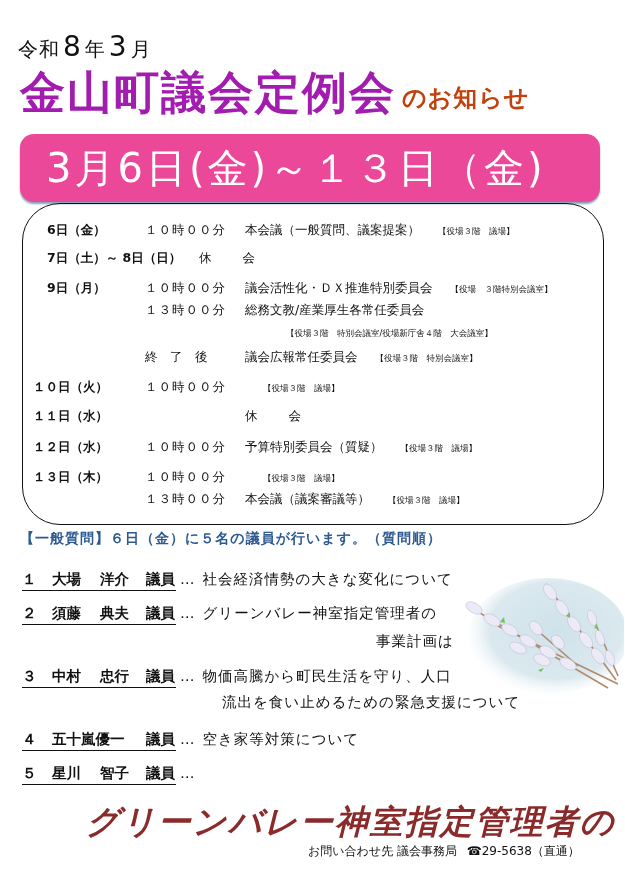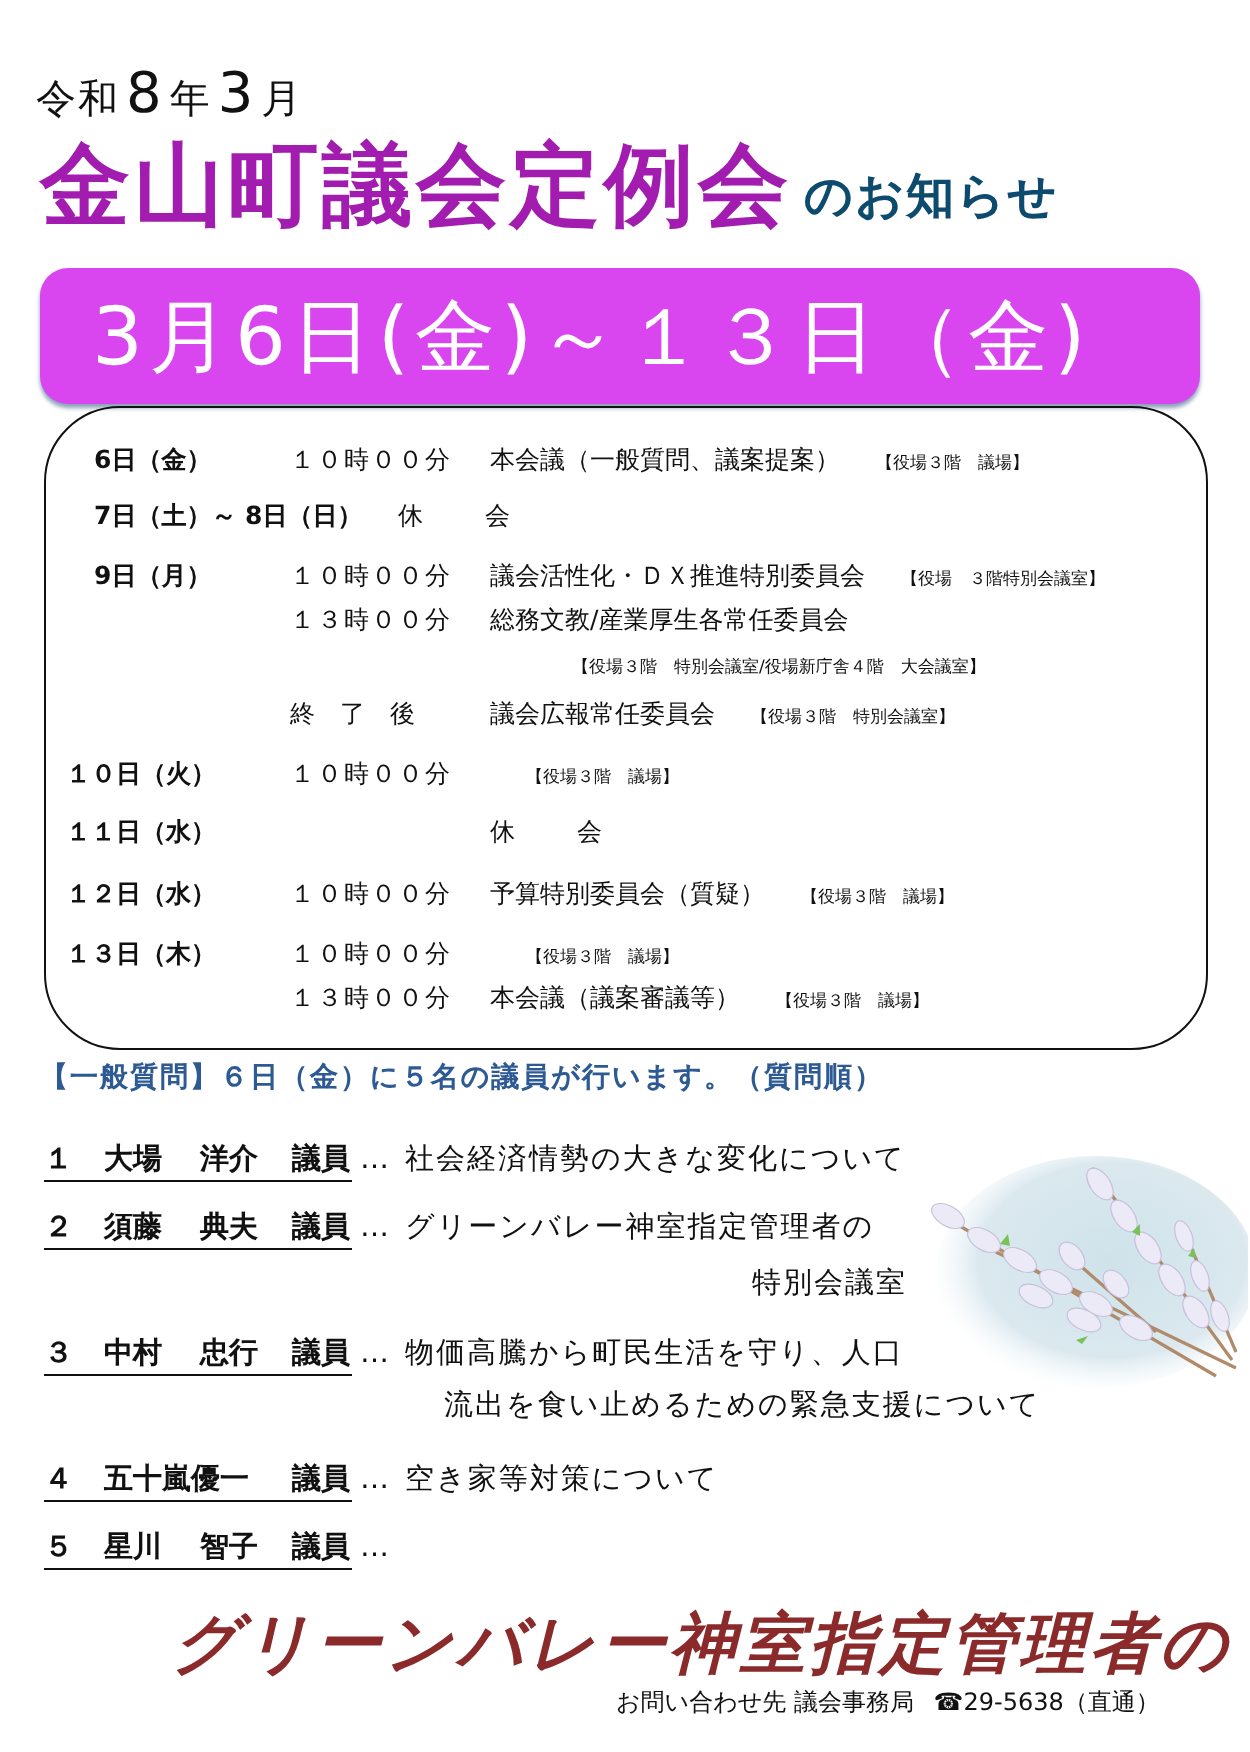--- a/index.html
+++ b/index.html
@@ -4,23 +4,23 @@
   <style>
     * { box-sizing: border-box; margin: 0; padding: 0; }
     html, body { width: 625px; height: 876px; background: #ffffff; overflow: hidden; }
     body { position: relative; font-family: "DejaVu Sans", "Liberation Sans", sans-serif; color: #111; }
 
     .era { position: absolute; left: 18px; top: 30px; font-size: 20px; color: #111; letter-spacing: 1px; }
     .era .big { font-size: 28px; margin: 0 3px; }
 
     .title { position: absolute; left: 20px; top: 66px; display: flex; align-items: flex-end; }
     .title .main { font-size: 45px; font-weight: bold; color: #a21caf; letter-spacing: 2px; line-height: 54px; }
-    .title .sub { font-size: 24px; font-weight: bold; color: #0c4a6e; margin-left: 6px; margin-bottom: 6px; letter-spacing: 1px; }
-
-    .banner { position: absolute; left: 20px; top: 134px; width: 580px; height: 68px; background: #d946ef; border-radius: 14px; box-shadow: 0 2px 2px #8aa0b8; display: flex; align-items: center; padding-left: 26px; }
+    .title .sub { font-size: 24px; font-weight: bold; color: #c2410c; margin-left: 6px; margin-bottom: 6px; letter-spacing: 1px; }
+
+    .banner { position: absolute; left: 20px; top: 134px; width: 580px; height: 68px; background: #ec4899; border-radius: 14px; box-shadow: 0 2px 2px #8aa0b8; display: flex; align-items: center; padding-left: 26px; }
     .banner span { color: #fff; font-size: 40px; letter-spacing: 3px; }
 
     .schedule { position: absolute; left: 22px; top: 203px; width: 582px; height: 322px; border: 1.6px solid #111; border-radius: 38px; }
     .srow { position: absolute; left: 0; font-size: 12.5px; display: flex; align-items: baseline; white-space: nowrap; }
     .c-day { width: 122px; padding-left: 24px; font-weight: bold; }
     .c-time { width: 100px; letter-spacing: 1px; }
     .c-event { }
     .c-place { font-size: 8.5px; margin-left: 18px; }
     .place-only { position: absolute; left: 263px; font-size: 8.5px; white-space: nowrap; }
 
@@ -131,21 +131,21 @@
 <div class="member" style="top:604px">
   <span class="name">
     <span class="num">２</span>
     <span class="fam">須藤</span>
     <span class="giv">典夫</span>
     <span class="ttl">議員</span>
   </span>
   <span class="dots">…</span>
   <span class="topic">グリーンバレー神室指定管理者の</span>
 </div>
-<div class="cont" style="left:376px;top:632px">特別会議室</div>
+<div class="cont" style="left:376px;top:632px">事業計画は</div>
 
 <div class="member" style="top:667px">
   <span class="name">
     <span class="num">３</span>
     <span class="fam">中村</span>
     <span class="giv">忠行</span>
     <span class="ttl">議員</span>
   </span>
   <span class="dots">…</span>
   <span class="topic">物価高騰から町民生活を守り、人口</span>

